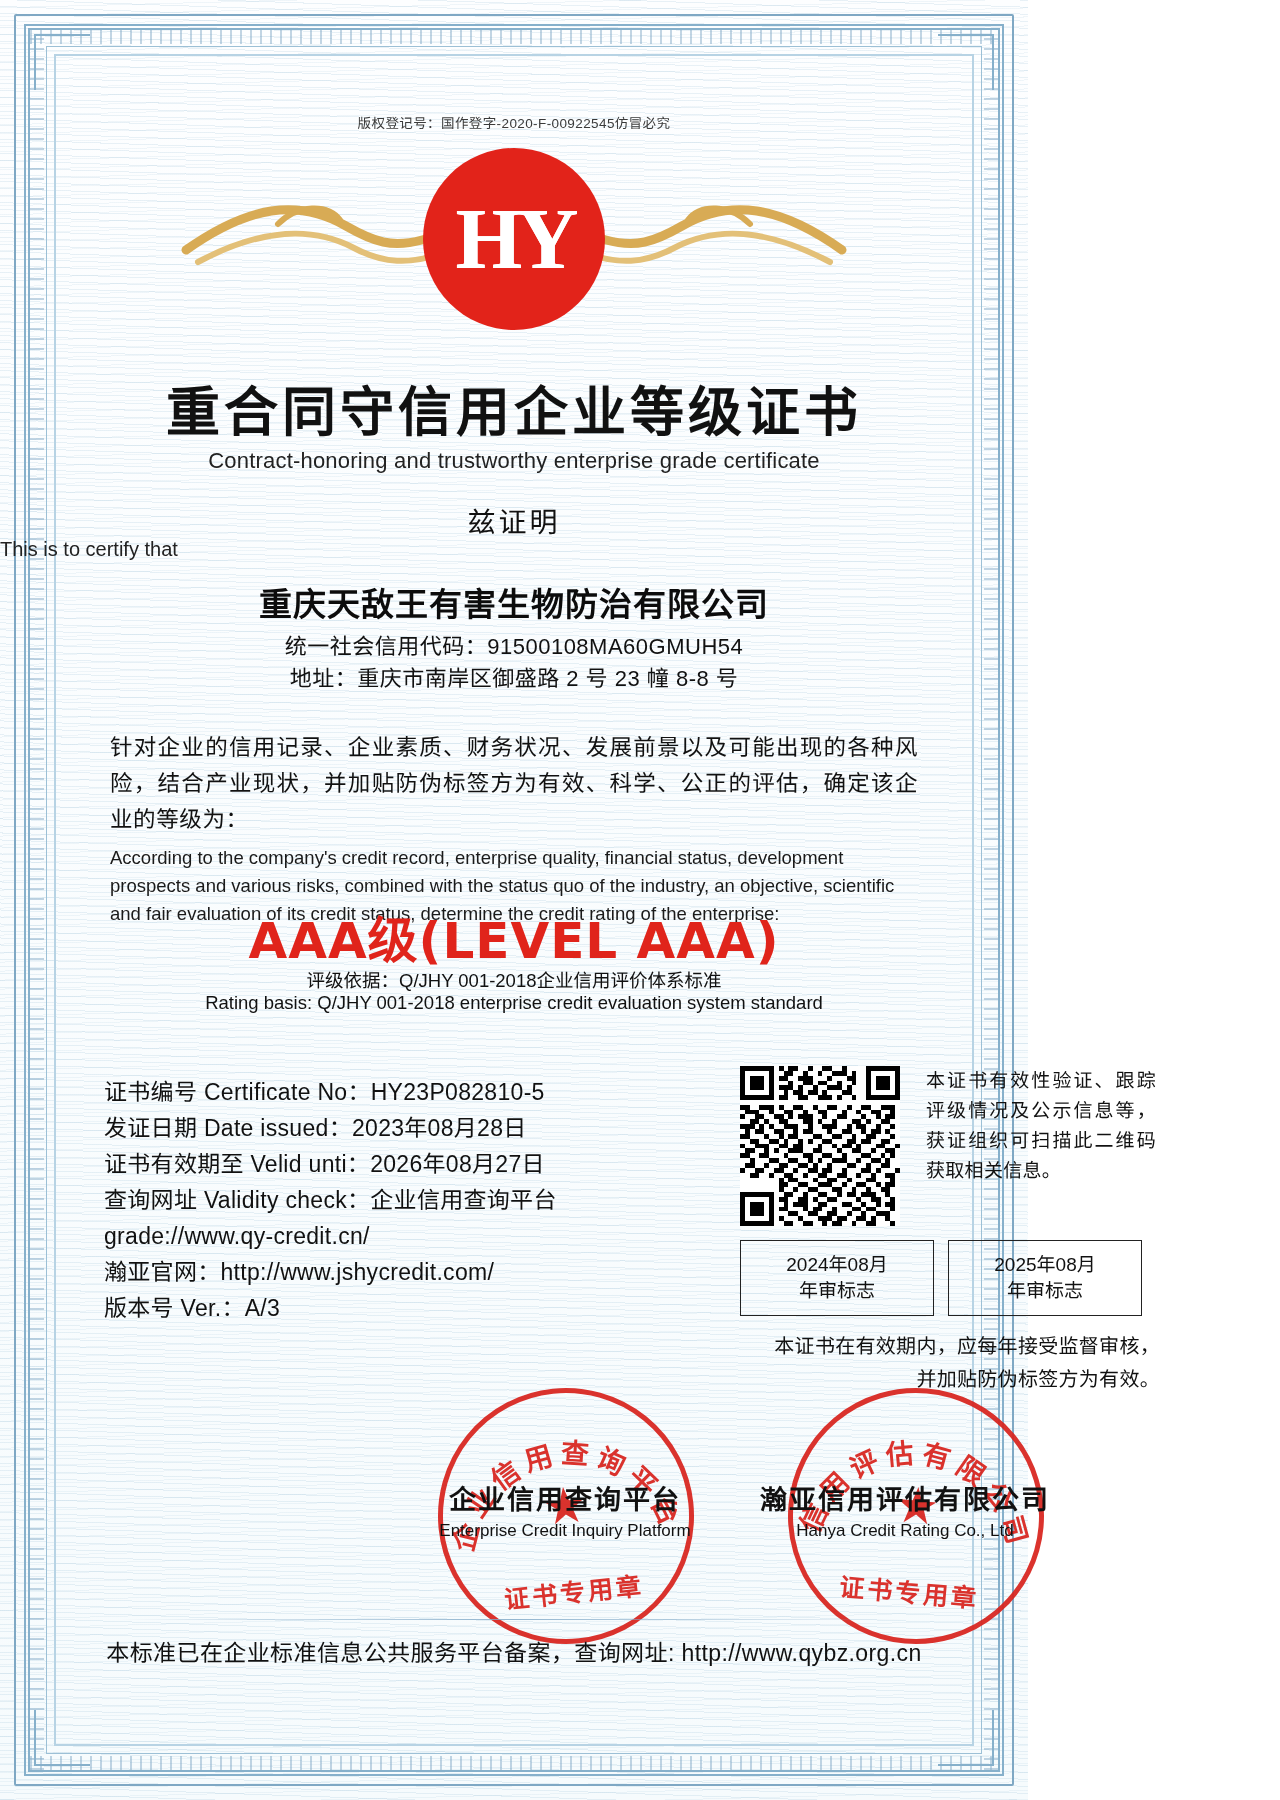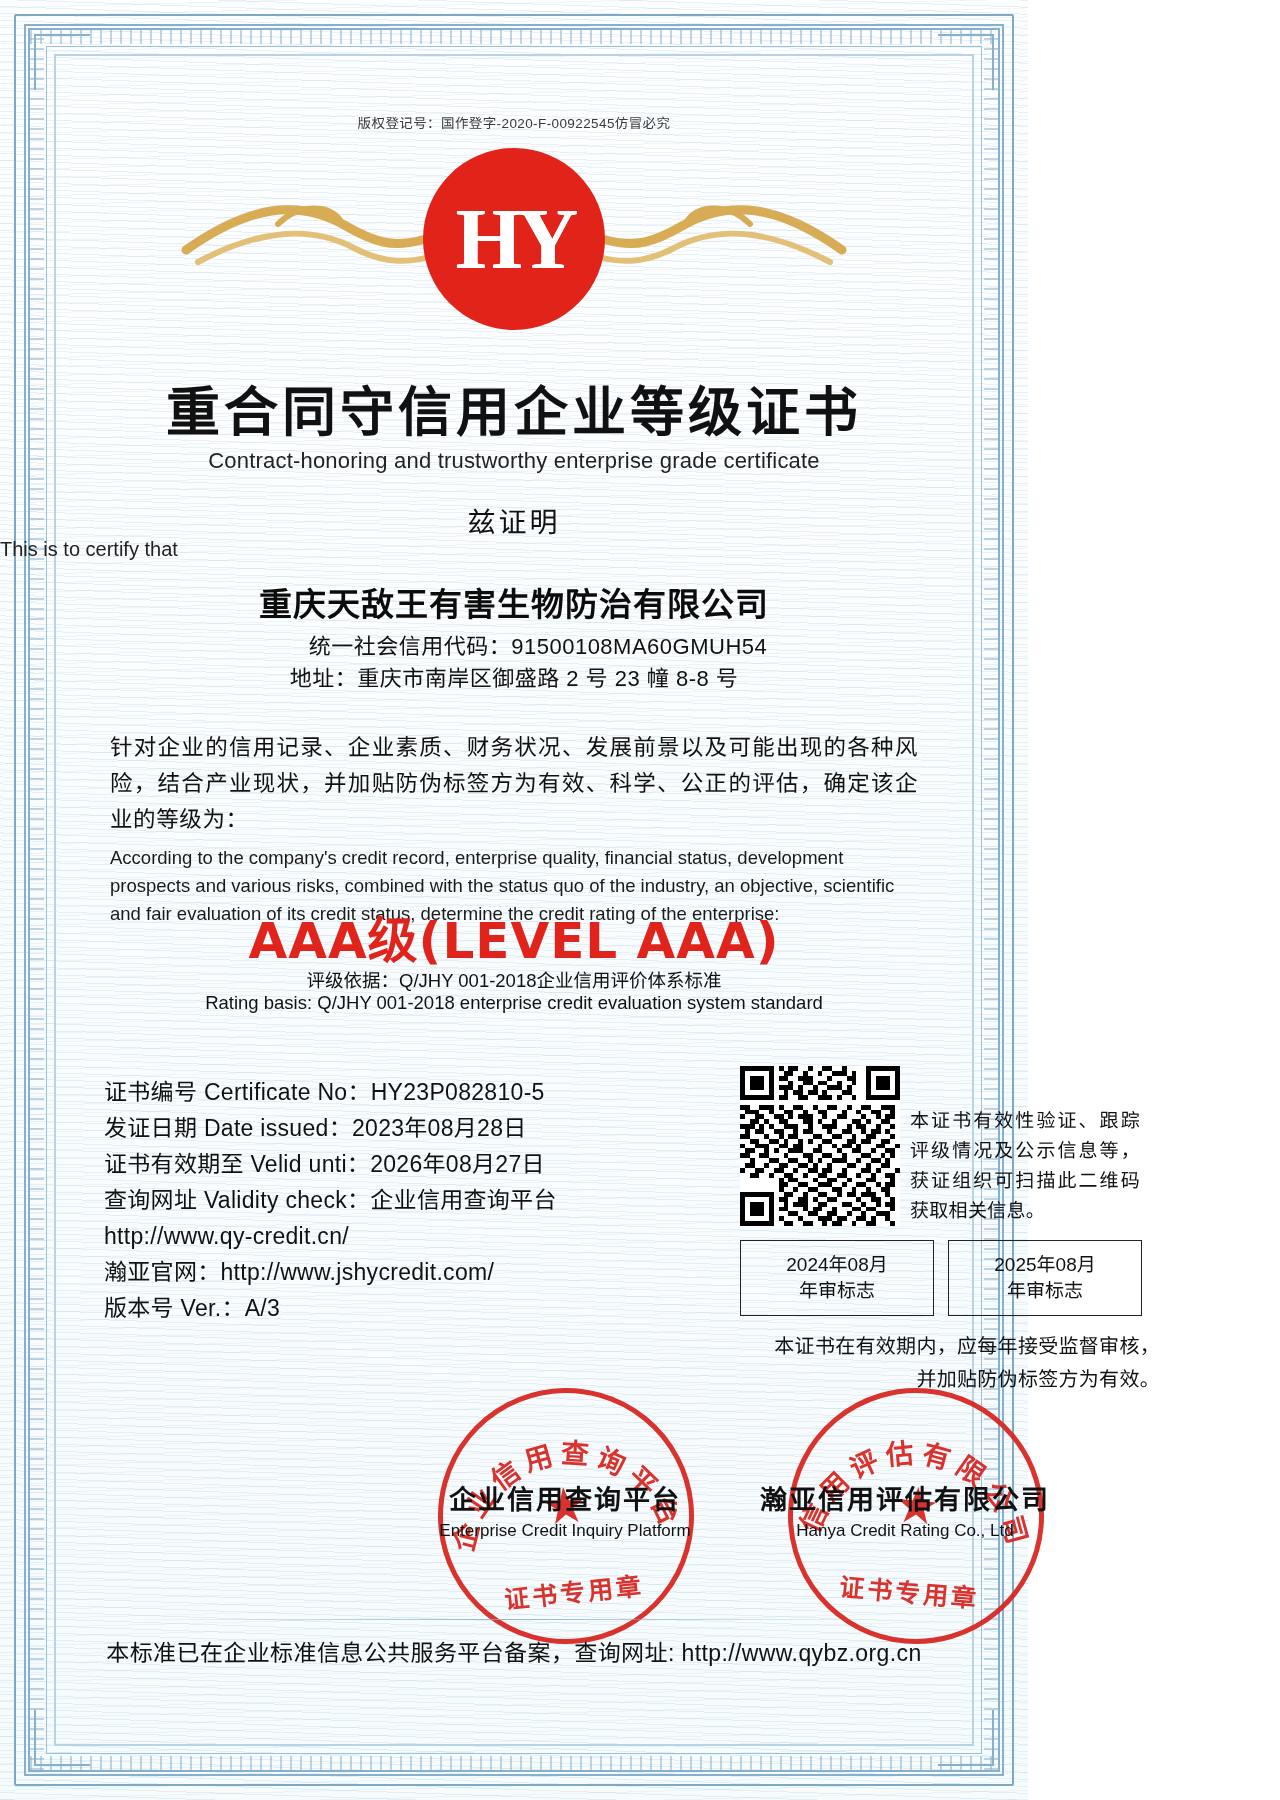--- a/index.html
+++ b/index.html
@@ -78,21 +78,21 @@
   .certify-en{
     position:absolute;top:538px;left:0;width:100%;
     font-size:20px;color:#222;
   }
   .company{
     position:absolute;top:578px;left:0;width:100%;text-align:center;
     font-size:33px;font-weight:bold;color:#0c0c0c;letter-spacing:1px;
   }
   .credit-code{
     position:absolute;top:628px;left:0;width:100%;text-align:center;
-    font-size:22px;color:#111;letter-spacing:.5px;padding-left:24px;
+    font-size:22px;color:#111;letter-spacing:.5px;
   }
   .address{
     position:absolute;top:660px;left:0;width:100%;text-align:center;
     font-size:22px;color:#111;letter-spacing:.5px;
   }
 
   
   .para{position:absolute;left:110px;right:110px;top:730px;}
   .para-cn{
     font-size:22.5px;line-height:36px;color:#111;text-align:justify;letter-spacing:.6px;
@@ -114,21 +114,21 @@
     position:absolute;top:992px;left:0;width:100%;text-align:center;
     font-size:18.5px;color:#111;
   }
 
   
   .info{position:absolute;left:104px;top:1074px;width:540px;}
   .info-line{font-size:23px;line-height:36px;color:#111;letter-spacing:.3px;}
 
   
   .qr-area{position:absolute;left:740px;top:1066px;width:420px;}
-  .qr-row{display:flex;align-items:flex-end;gap:10px;}
+  .qr-row{display:flex;align-items:flex-start;gap:26px;}
   .qr{width:160px;height:160px;flex:0 0 160px;}
   .qr-note{
     font-size:19px;line-height:30px;color:#111;letter-spacing:.3px;
     width:230px;text-align:justify;
   }
   .stamp-row{display:flex;gap:14px;margin-top:14px;}
   .yr-box{
     width:192px;height:74px;border:1.5px solid #222;
     display:flex;flex-direction:column;align-items:center;justify-content:center;
     font-size:19px;line-height:26px;color:#111;
@@ -227,21 +227,21 @@
 
   <div class="level">AAA级(LEVEL AAA)</div>
   <div class="basis-cn">评级依据：Q/JHY 001-2018企业信用评价体系标准</div>
   <div class="basis-en">Rating basis: Q/JHY 001-2018 enterprise credit evaluation system standard</div>
 
   <div class="info">
     <div class="info-line">证书编号 Certificate No：HY23P082810-5</div>
     <div class="info-line">发证日期 Date issued：2023年08月28日</div>
     <div class="info-line">证书有效期至 Velid unti：2026年08月27日</div>
     <div class="info-line">查询网址 Validity check：企业信用查询平台</div>
-    <div class="info-line">http://www.qy-credit.cn/</div>
+    <div class="info-line">grade://www.qy-credit.cn/</div>
     <div class="info-line">瀚亚官网：http://www.jshycredit.com/</div>
     <div class="info-line">版本号 Ver.：A/3</div>
   </div>
 
   <div class="qr-area">
     <div class="qr-row">
       <svg class="qr" viewBox="0 0 33 33" shape-rendering="crispEdges">
         <rect width="33" height="33" fill="#ffffff"></rect>
         <g fill="#000000">
           <rect x="0" y="0" width="7" height="1"></rect>

